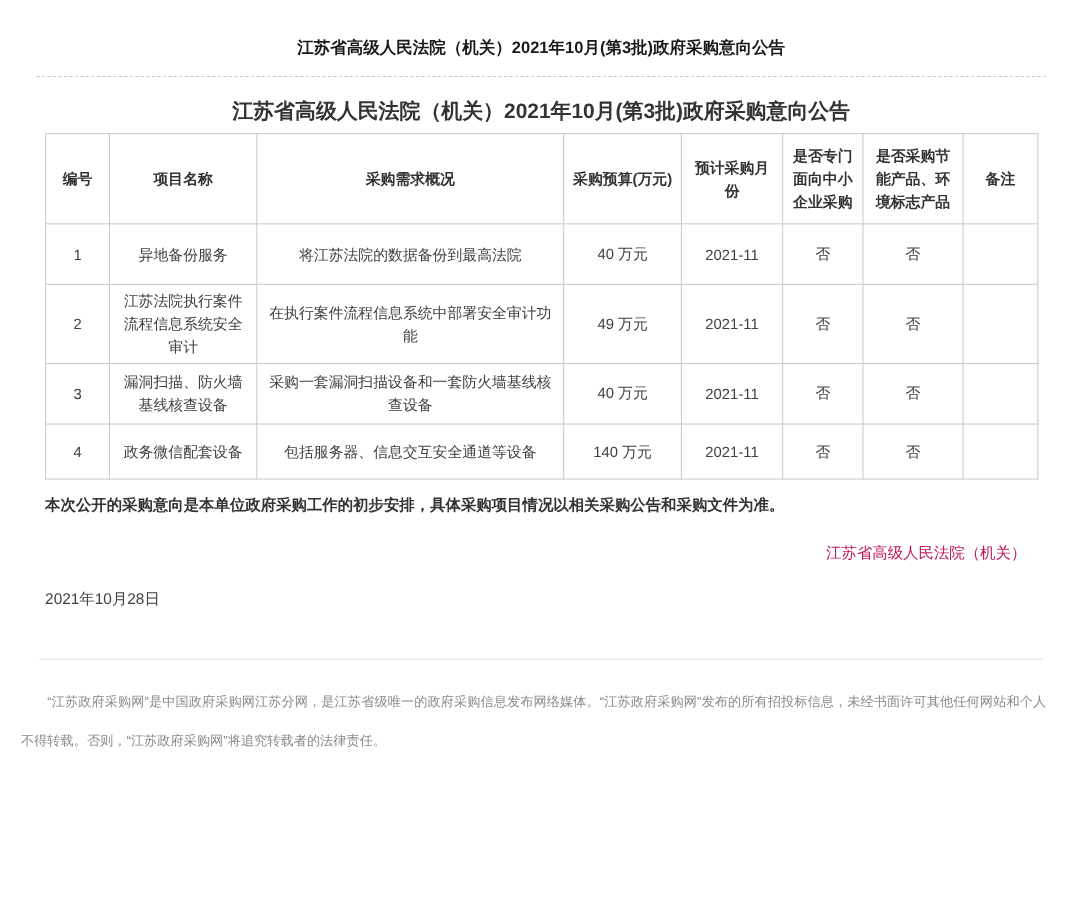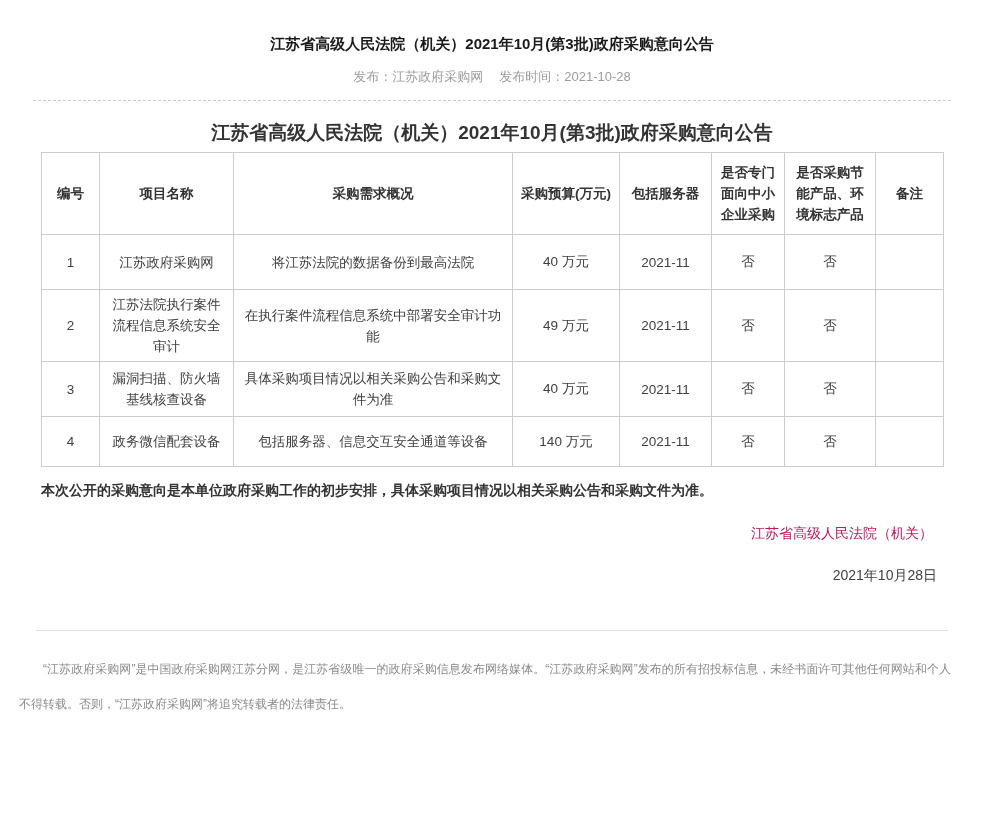--- a/index.html
+++ b/index.html
@@ -99,21 +99,21 @@
   }
   .signature {
     margin: 24px 10px 0 0;
     text-align: right;
     font-size: 14px;
     color: #be185d;
     line-height: 18px;
   }
   .sign-date {
     margin: 24px 6px 0 0;
-    text-align: right;
+    text-align: left;
     font-size: 14px;
     color: #404040;
     line-height: 18px;
   }
   
   .solid-divider {
     margin: 46px 36px 0 36px;
     border-top: 1px solid #e2e2e2;
     height: 0;
   }
@@ -126,23 +126,20 @@
     text-align: justify;
   }
 </style>
 </head>
 <body>
 
 <div class="page">
 
   <header class="doc-header">
     <h1 class="doc-title">江苏省高级人民法院（机关）2021年10月(第3批)政府采购意向公告</h1>
-    <div class="pub-info">
-      <span>发布：</span><span>江苏政府采购网</span><span class="pub-time-label">发布时间：</span><span>2021-10-28</span>
-    </div>
   </header>
 
   <div class="dashed-divider"></div>
 
   <article class="article">
     <h2 class="article-heading">江苏省高级人民法院（机关）2021年10月(第3批)政府采购意向公告</h2>
 
 
     <table class="procurement">
       <colgroup>
@@ -154,51 +151,51 @@
         <col style="width:73px">
         <col style="width:91px">
         <col style="width:68px">
       </colgroup>
       <thead>
         <tr>
           <th>编号</th>
           <th>项目名称</th>
           <th>采购需求概况</th>
           <th>采购预算(万元)</th>
-          <th>包括服务器</th>
+          <th>预计采购月份</th>
           <th>是否专门面向中小企业采购</th>
           <th>是否采购节能产品、环境标志产品</th>
           <th>备注</th>
         </tr>
       </thead>
       <tbody>
         <tr class="row-0">
           <td>1</td>
-          <td class="cell-name">江苏政府采购网</td>
+          <td class="cell-name">异地备份服务</td>
           <td class="cell-summary">将江苏法院的数据备份到最高法院</td>
           <td class="cell-budget">40 万元</td>
           <td>2021-11</td>
           <td>否</td>
           <td>否</td>
           <td></td>
         </tr>
         <tr class="row-1">
           <td>2</td>
           <td class="cell-name">江苏法院执行案件流程信息系统安全审计</td>
           <td class="cell-summary">在执行案件流程信息系统中部署安全审计功能</td>
           <td class="cell-budget">49 万元</td>
           <td>2021-11</td>
           <td>否</td>
           <td>否</td>
           <td></td>
         </tr>
         <tr class="row-2">
           <td>3</td>
           <td class="cell-name">漏洞扫描、防火墙基线核查设备</td>
-          <td class="cell-summary">具体采购项目情况以相关采购公告和采购文件为准</td>
+          <td class="cell-summary">采购一套漏洞扫描设备和一套防火墙基线核查设备</td>
           <td class="cell-budget">40 万元</td>
           <td>2021-11</td>
           <td>否</td>
           <td>否</td>
           <td></td>
         </tr>
         <tr class="row-3">
           <td>4</td>
           <td class="cell-name">政务微信配套设备</td>
           <td class="cell-summary">包括服务器、信息交互安全通道等设备</td>

